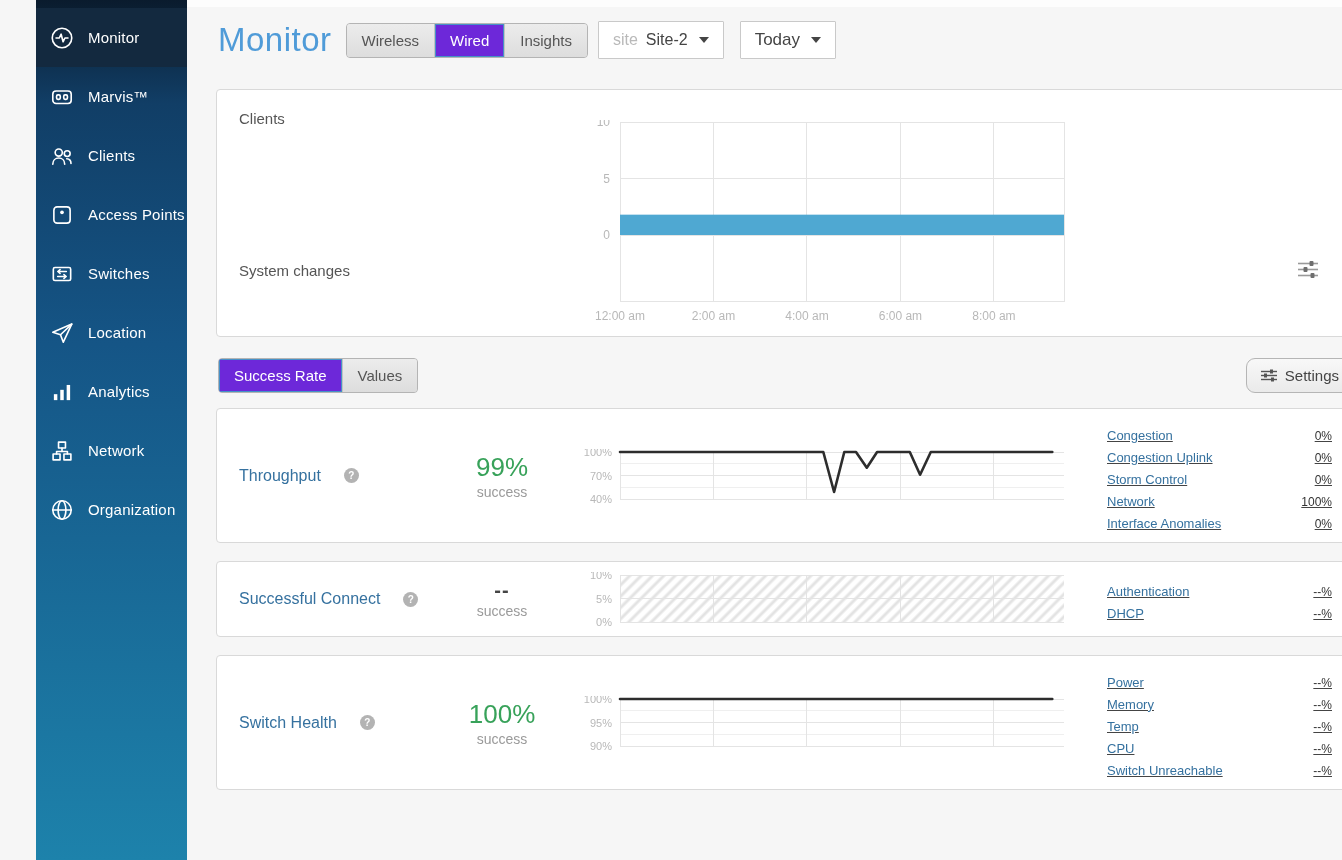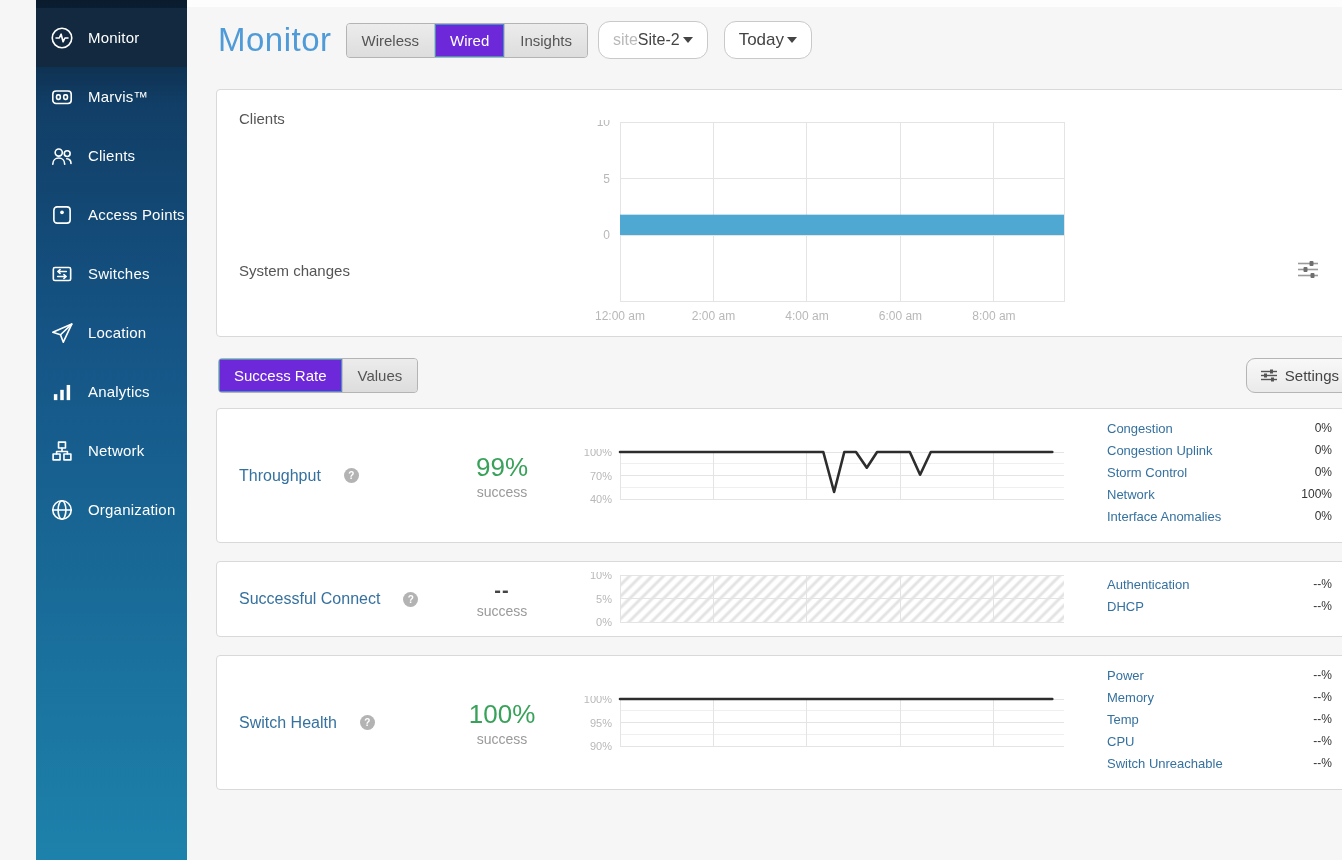--- a/index.html
+++ b/index.html
@@ -41,22 +41,22 @@
   .seg-btn {
     padding:8px 15px; font-size:15px; color:#555;
     background:linear-gradient(#ececec,#dddddd);
     border:none; border-right:1px solid #c2c2c2; cursor:pointer;
     font-family:inherit;
   }
   .seg-btn:last-child { border-right:none; }
   .seg-btn.active { background:#6d28d9; color:#fff; box-shadow:inset 0 0 0 1px #4690c8; }
 
   .select {
-    display:inline-flex; align-items:center; 
-    background:#fff; border:1px solid #c9c9c9; border-radius:12px;
+    display:inline-flex; align-items:center; gap:8px;
+    background:#fff; border:1px solid #c9c9c9; border-radius:1px;
     padding:8px 14px; font-size:16px; color:#444; cursor:pointer; height:38px;
   }
   .site-select { margin-left:10px; }
   .site-prefix { color:#b9b9b9; }
   .today-select { margin-left:16px; font-size:17px; }
   .caret {
     width:0; height:0; border-left:5px solid transparent; border-right:5px solid transparent;
     border-top:6px solid #444; margin-left:3px;
   }
 
@@ -87,21 +87,21 @@
     width:15px; height:15px; border-radius:50%; background:#b3b3b3; color:#fff;
     font-size:10px; font-weight:bold; display:inline-flex; align-items:center;
     justify-content:center; cursor:pointer; flex:0 0 15px;
   }
   .panel-value-block { width:110px; text-align:center; }
   .panel-value.green { color:#38a25a; font-size:26px; }
   .panel-value.neutral { color:#444; font-size:20px; font-weight:bold; letter-spacing:1px; }
   .panel-unit { color:#9a9a9a; font-size:14px; margin-top:1px; }
   .panel-chart { margin-left:3px; flex:0 0 auto; }
   .panel-metrics { margin-left:43px; width:225px; }
-  .metric-row { display:flex; justify-content:space-between; align-items:flex-start; height:22px; }
+  .metric-row { display:flex; justify-content:space-between; align-items:flex-end; height:22px;text-decoration:underline; }
   .metric-label { color:#35719f; font-size:13px; cursor:pointer; }
   .metric-value { color:#333; font-size:12px; }
 
   svg text { font-family:"Liberation Sans", sans-serif; }
   .tick-label { fill:#b8b8b8; font-size:11px; }
   .tick-label-lg { fill:#b8b8b8; font-size:12px; }
   .x-label { fill:#b8b8b8; font-size:12px; }
 </style>
 </head>
 <body>

